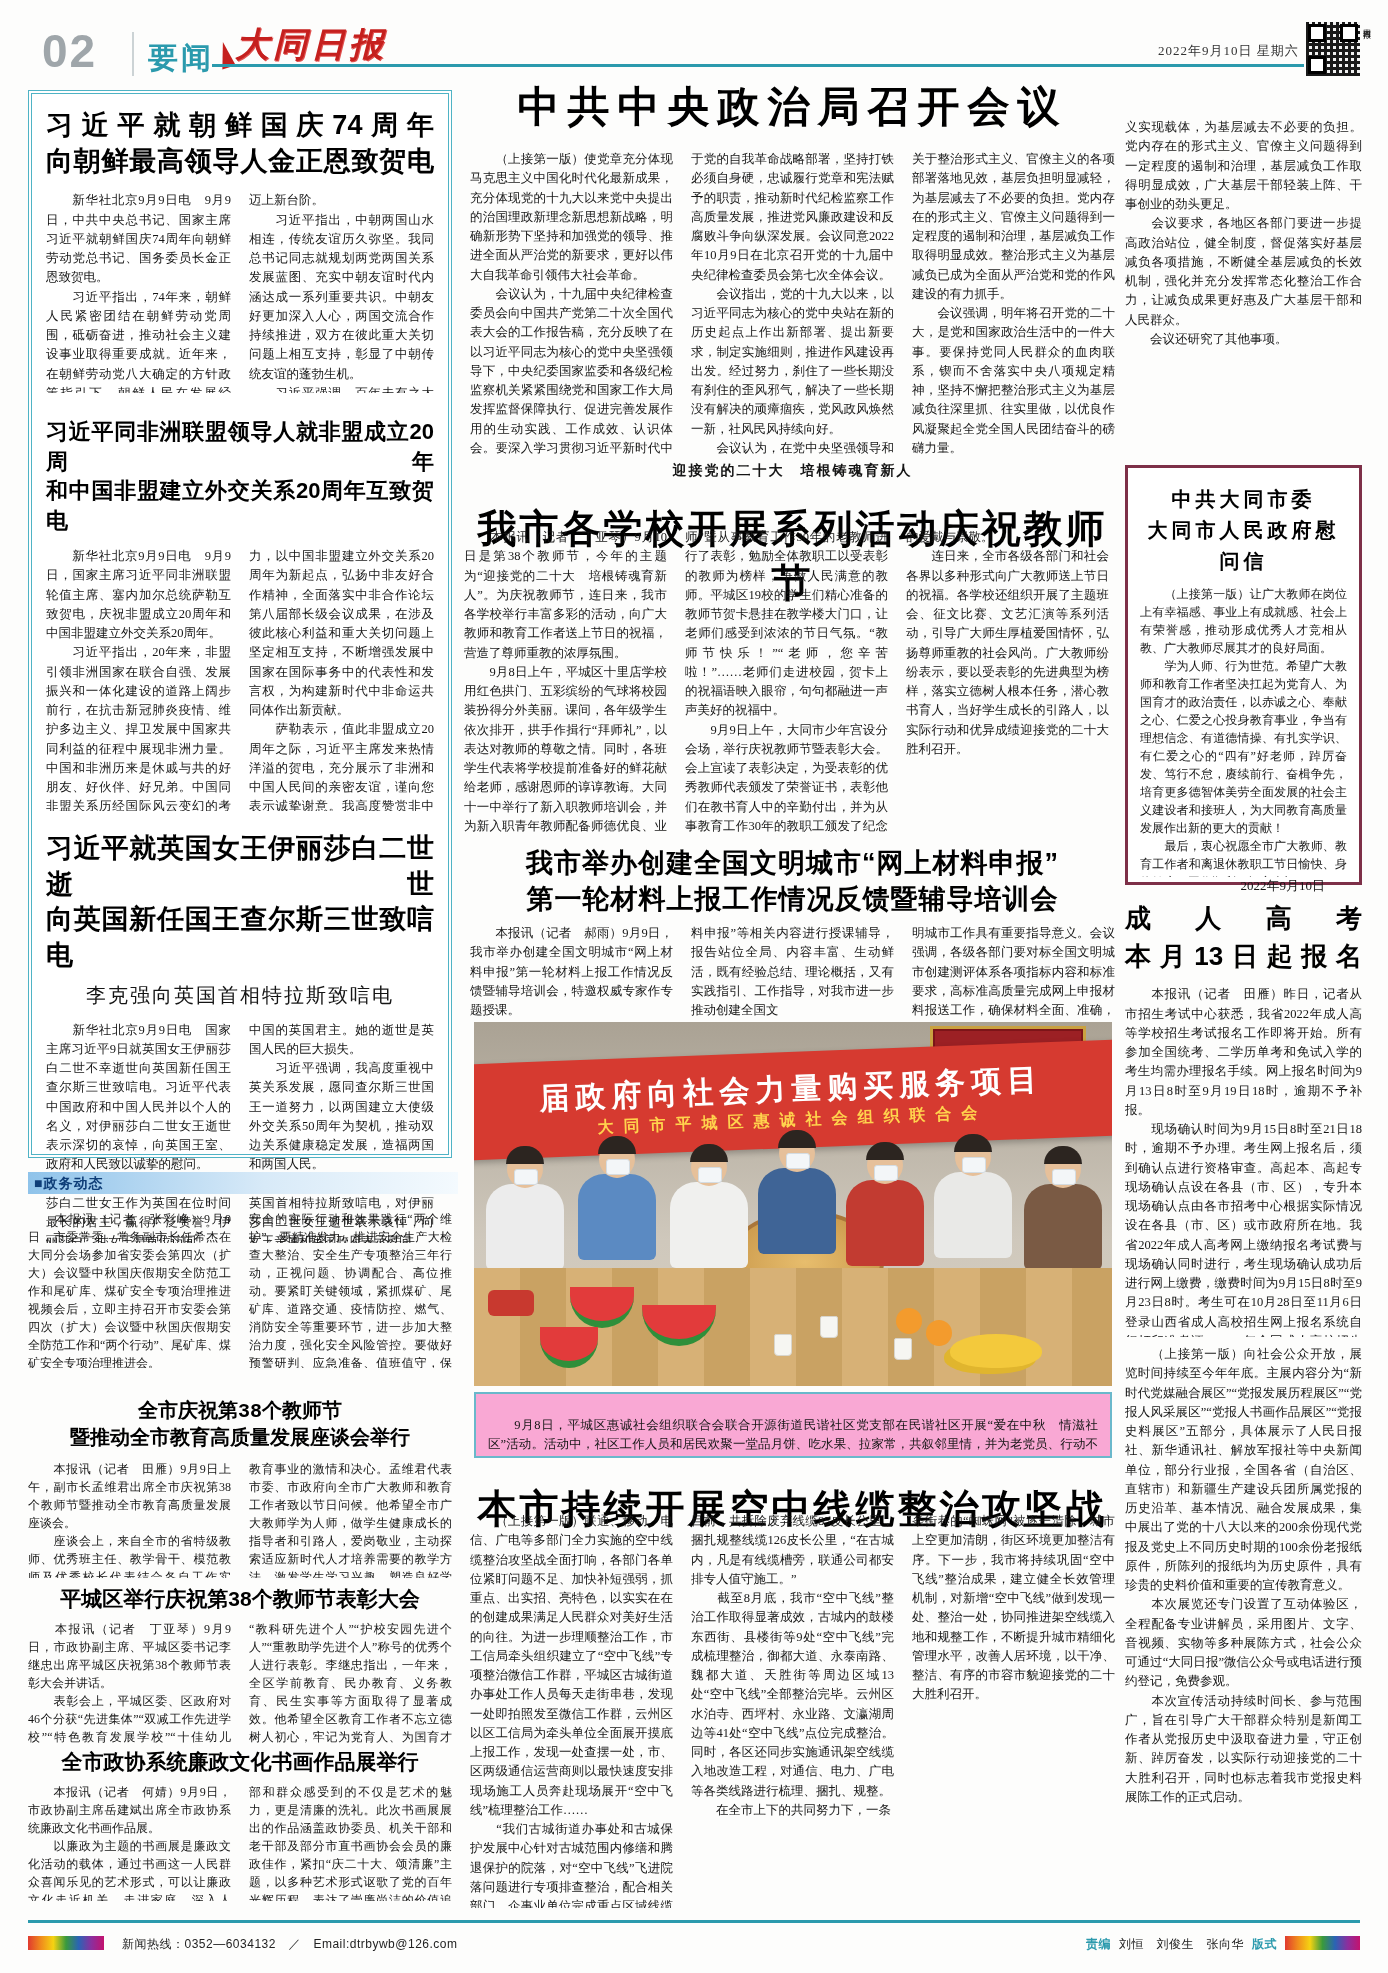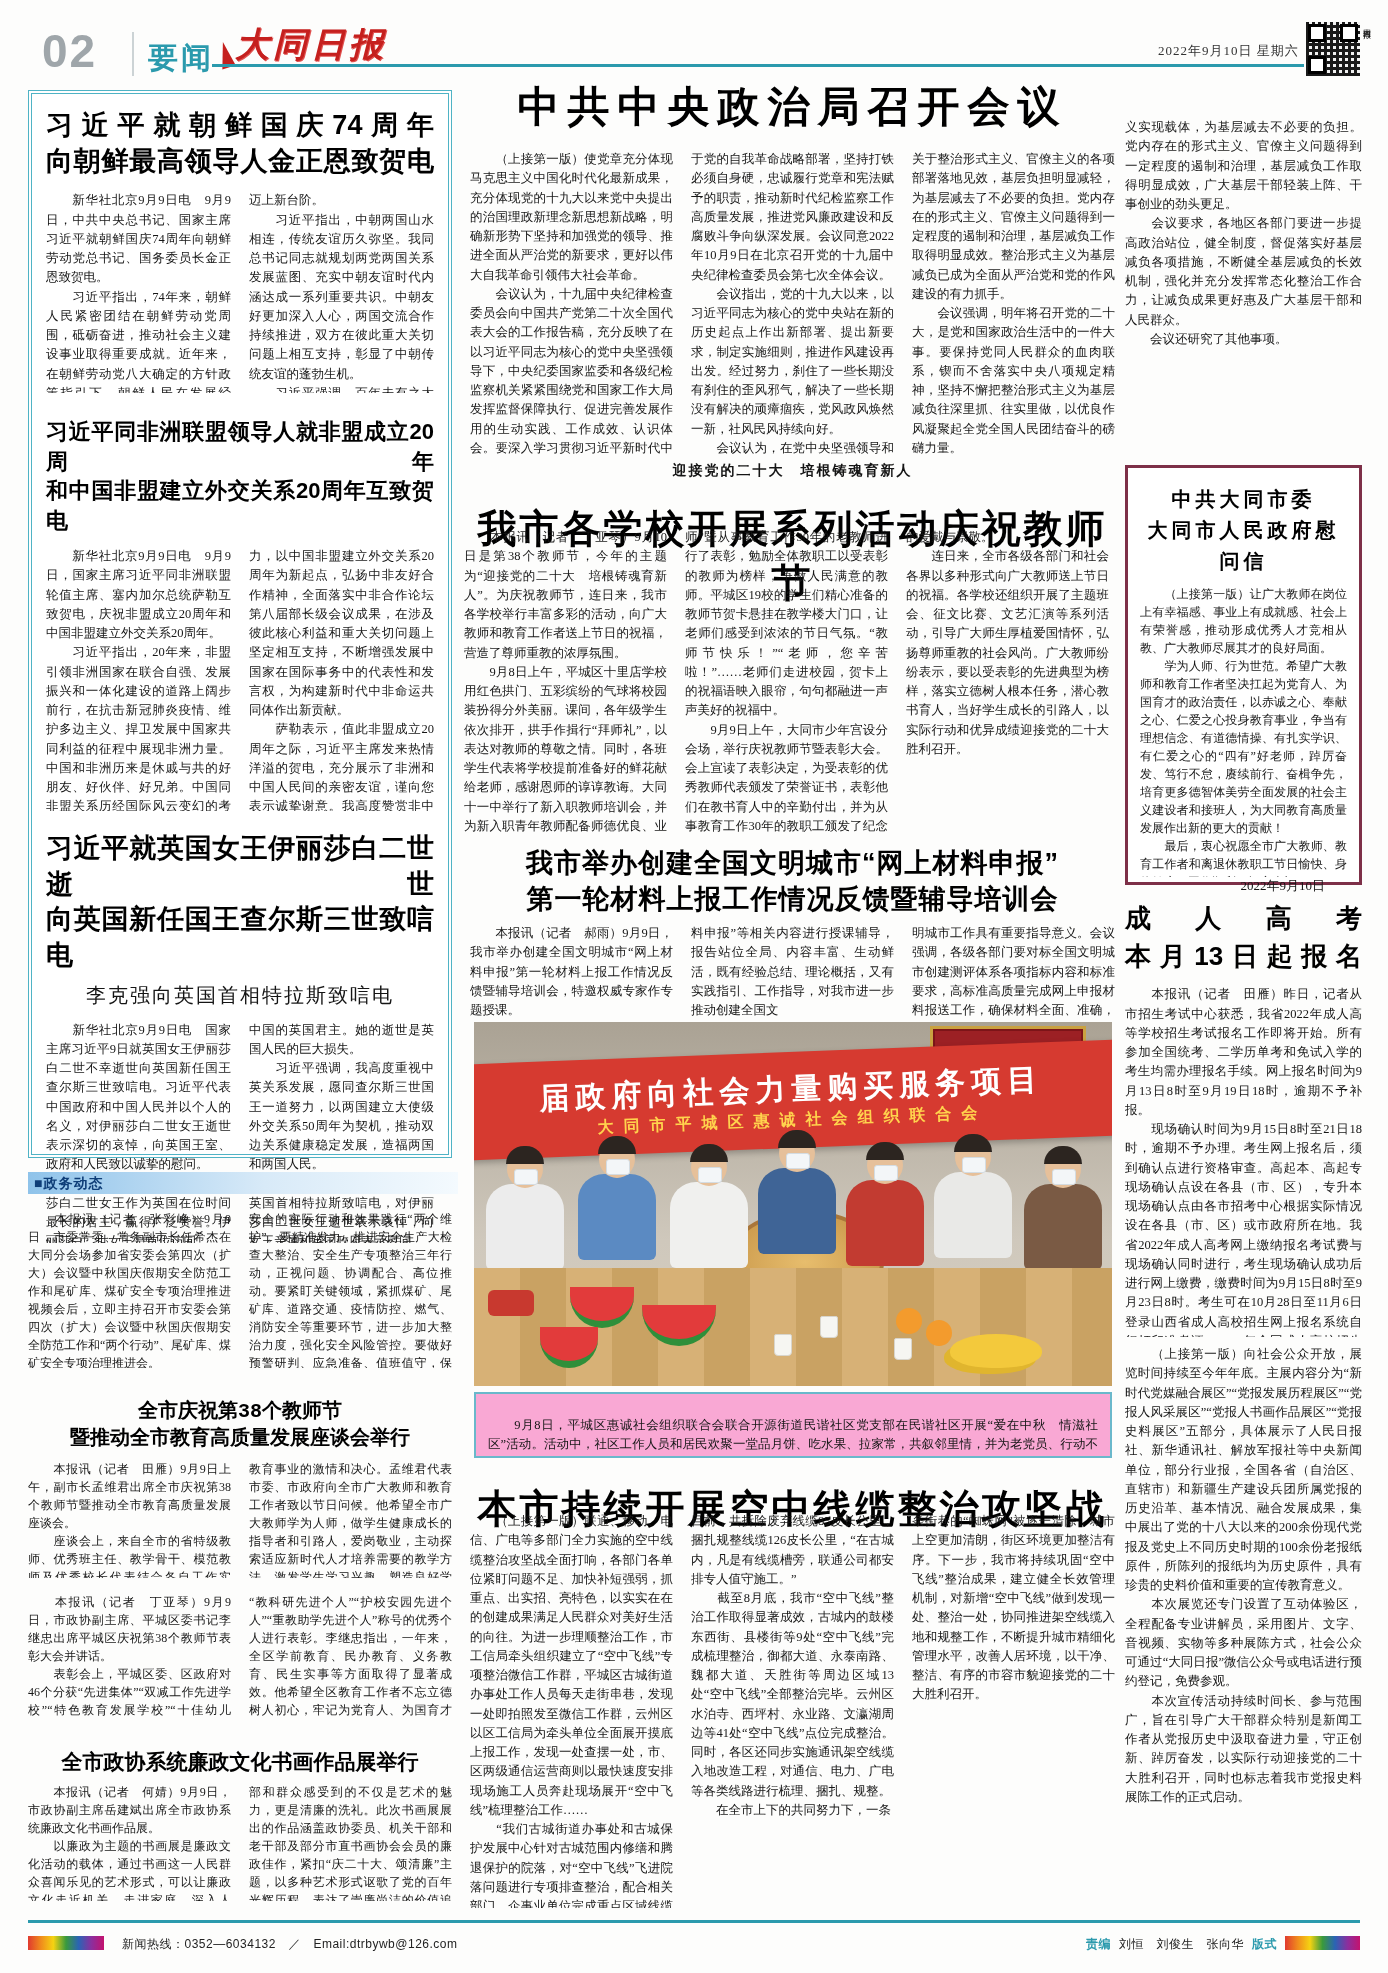--- a/index.html
+++ b/index.html
@@ -159,20 +159,21 @@
   <div class="art-h h-small2 center">全市庆祝第38个教师节</div>
   <div class="art-h h-small2 center">暨推动全市教育高质量发展座谈会举行</div>
   <div class="cols" style="height:118px;margin-top:8px;">
     <div class="col bt bt-sm">　　本报讯（记者　田雁）9月9日上午，副市长孟维君出席全市庆祝第38个教师节暨推动全市教育高质量发展座谈会。
 　　座谈会上，来自全市的省特级教师、优秀班主任、教学骨干、模范教师及优秀校长代表结合各自工作实际，畅谈教育教学育人等方面取得的成效，从不同角度表达了选择教师职业的荣誉感和自豪感及献身</div>
     <div class="col bt bt-sm">教育事业的激情和决心。孟维君代表市委、市政府向全市广大教师和教育工作者致以节日问候。他希望全市广大教师学为人师，做学生健康成长的指导者和引路人，爱岗敬业，主动探索适应新时代人才培养需要的教学方法，激发学生学习兴趣、塑造良好学风，为培养社会主义事业建设者和接班人作出更大贡献。</div>
   </div>
 </div>
 
 <div class="abs" style="left:28px;top:1585px;width:424px;">
+  <div class="art-h h-small center">平城区举行庆祝第38个教师节表彰大会</div>
   <div class="cols" style="height:124px;margin-top:8px;">
     <div class="col bt bt-sm">　　本报讯（记者　丁亚琴）9月9日，市政协副主席、平城区委书记李继忠出席平城区庆祝第38个教师节表彰大会并讲话。
 　　表彰会上，平城区委、区政府对46个分获“先进集体”“双减工作先进学校”“特色教育发展学校”“十佳幼儿园”称号的单位予以表彰。同时，对666名分获“师德标兵”“优秀教师”“优秀班主任”“区先进教育工作者”“新时代双先锋”</div>
     <div class="col bt bt-sm">“教科研先进个人”“护校安园先进个人”“重教助学先进个人”称号的优秀个人进行表彰。李继忠指出，一年来，全区学前教育、民办教育、义务教育、民生实事等方面取得了显著成效。他希望全区教育工作者不忘立德树人初心，牢记为党育人、为国育才使命，继续发扬默默耕耘、不畏艰辛、开拓创新的奉献精神，为平城教育高质量发展贡献力量。</div>
   </div>
 </div>
 
 <div class="abs" style="left:28px;top:1748px;width:424px;">
   <div class="art-h h-small center">全市政协系统廉政文化书画作品展举行</div>
   <div class="cols" style="height:118px;margin-top:8px;">

